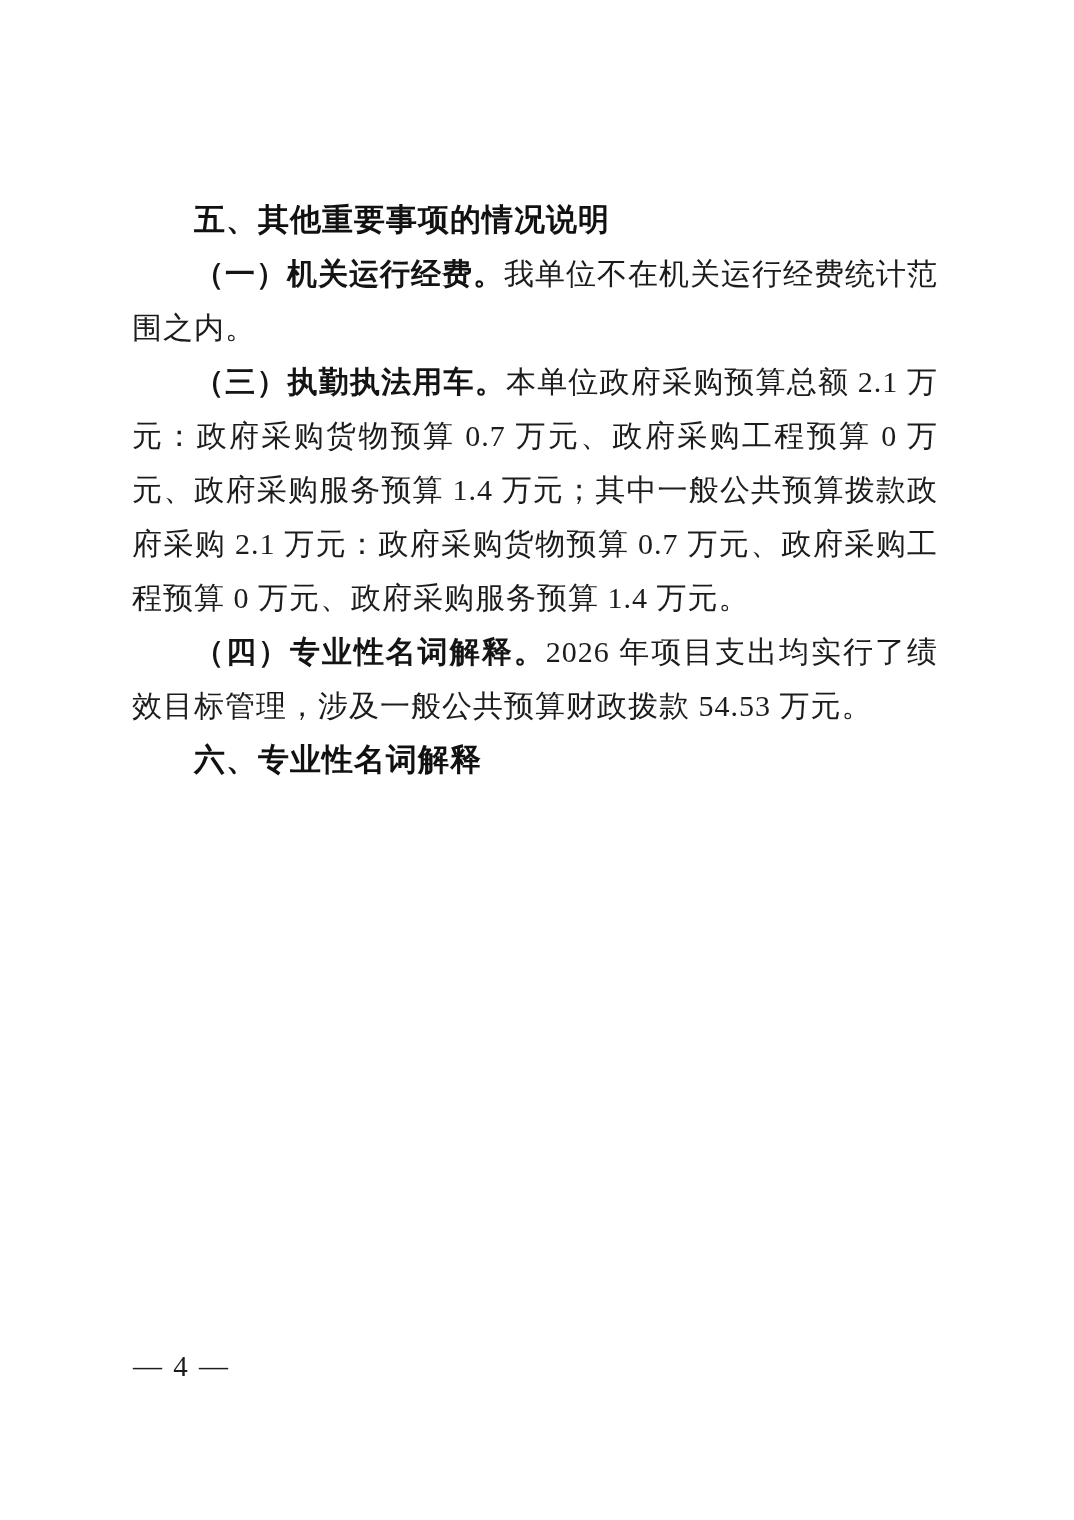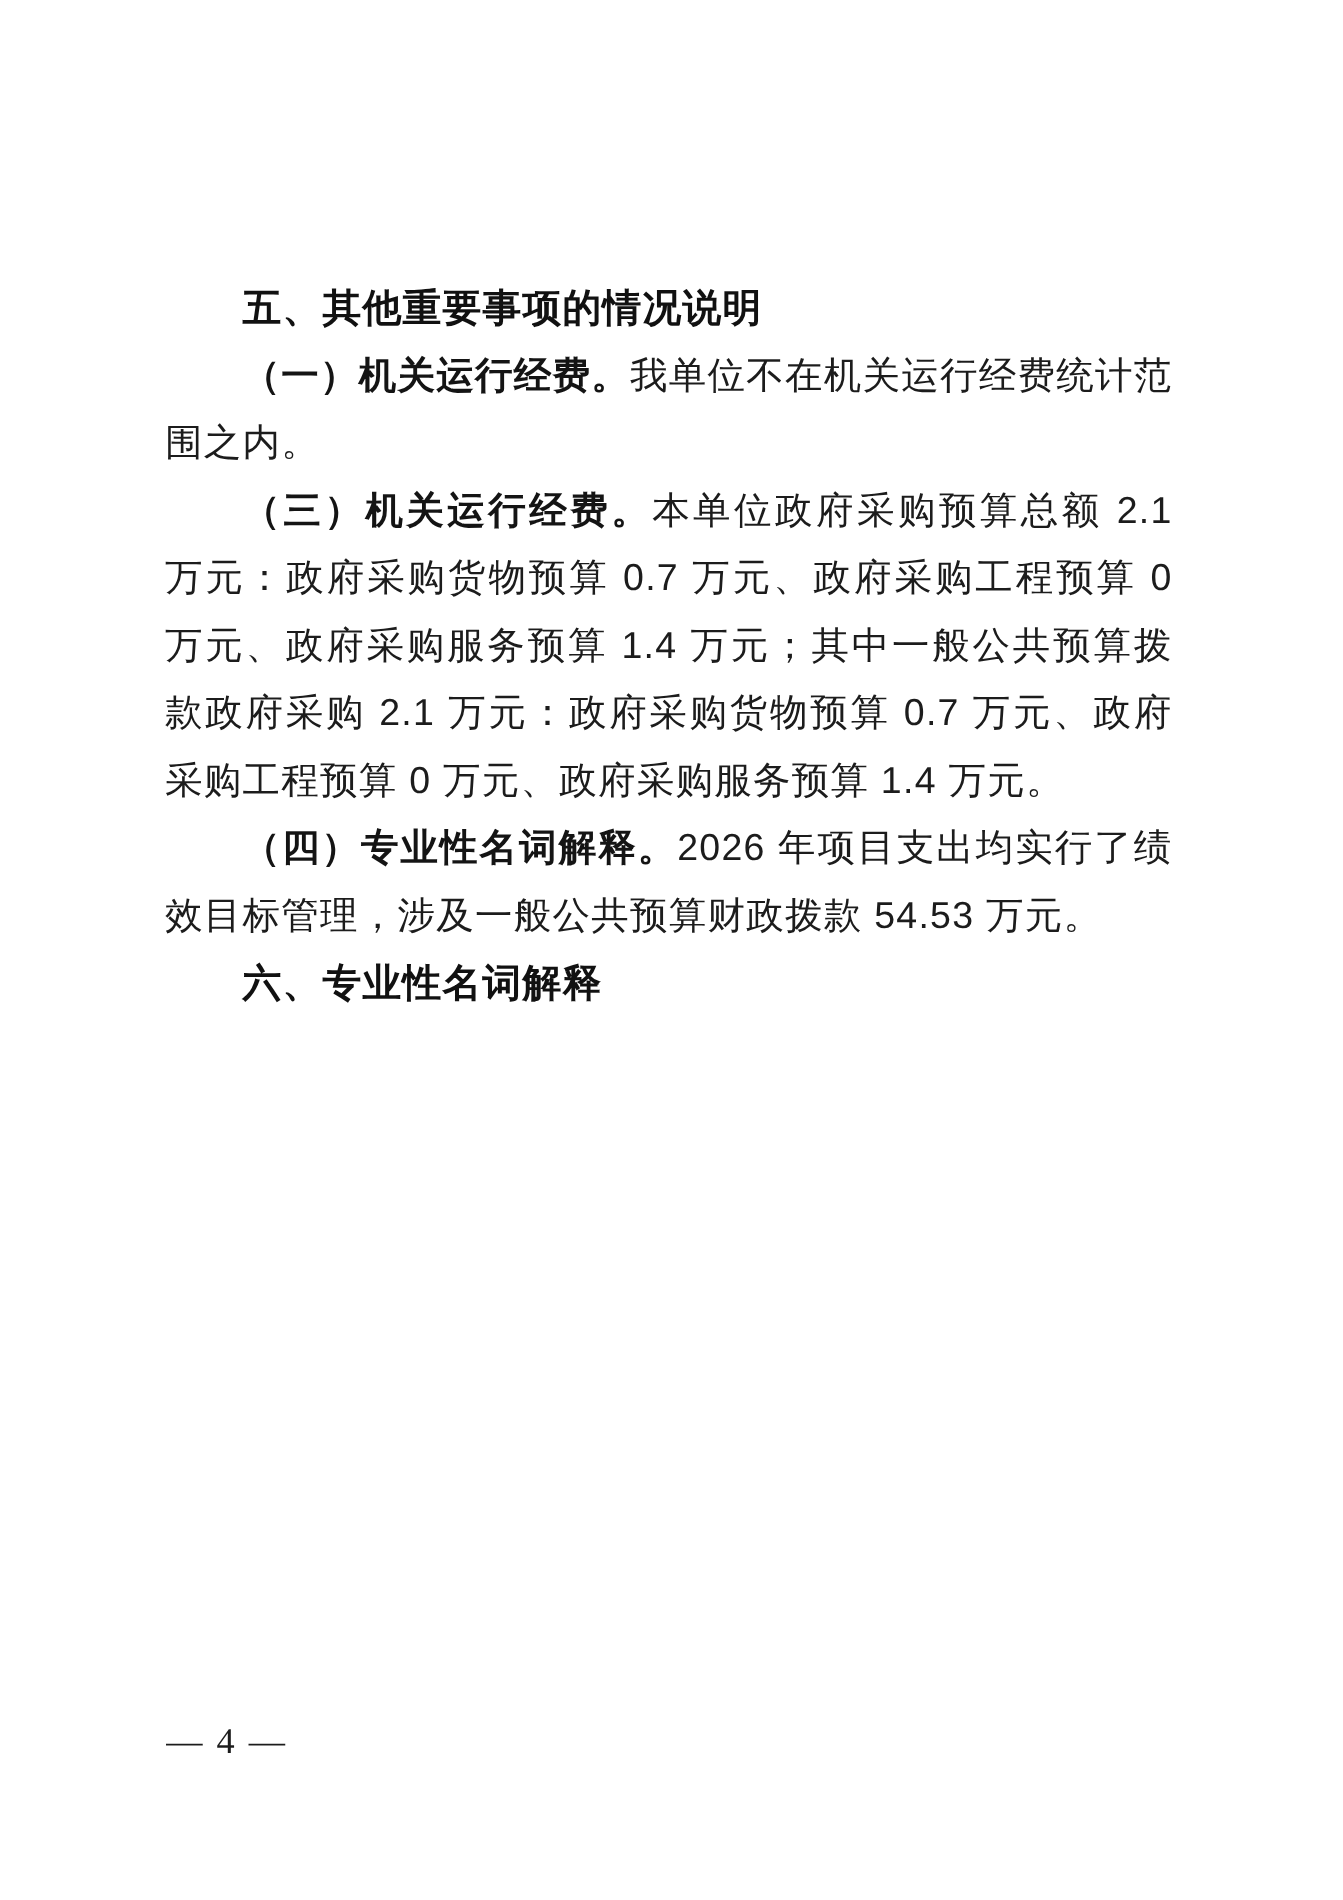--- a/index.html
+++ b/index.html
@@ -14,40 +14,39 @@
     overflow: hidden;
     font-family: "Liberation Serif", serif;
     color: #161616;
   }
   .page {
     position: absolute;
     left: 0; top: 0;
     width: 1074px;
     height: 1244px;
     background: #ffffff;
-    margin-top: 27px;
   }
   .content {
     position: absolute;
     left: 132px;
     top: 193px;
     width: 806px;
   }
   .heading {
     font-family: "Liberation Sans", "DejaVu Sans", sans-serif;
     font-weight: bold;
     font-size: 31px;
     line-height: 54px;
     margin: 0;
     text-indent: 62px;
     letter-spacing: 1px;
     color: #111111;
   }
   .para {
-    font-family: Liberation Sans, sans-serif;
+    font-family: Liberation Serif, serif;
     font-size: 30px;
     line-height: 54px;
     margin: 0;
     text-align: justify;
     text-indent: 62px;
     letter-spacing: 1px;
     color: #1c1c1c;
   }
   .para .lead {
     font-weight: bold;
@@ -67,21 +66,21 @@
 <body>
 
 <div class="page">
   <div class="content">
 
     <h2 class="heading">五、其他重要事项的情况说明</h2>
 
     <p class="para"><span class="lead">（一）机关运行经费。</span><span>我单位不在机关运行经费统计范围之内。</span></p>
 
 
-    <p class="para"><span class="lead">（三）机关运行经费。</span><span>本单位政府采购预算总额 2.1 万元：政府采购货物预算 0.7 万元、政府采购工程预算 0 万元、政府采购服务预算 1.4 万元；其中一般公共预算拨款政府采购 2.1 万元：政府采购货物预算 0.7 万元、政府采购工程预算 0 万元、政府采购服务预算 1.4 万元。</span></p>
+    <p class="para"><span class="lead">（三）执勤执法用车。</span><span>本单位政府采购预算总额 2.1 万元：政府采购货物预算 0.7 万元、政府采购工程预算 0 万元、政府采购服务预算 1.4 万元；其中一般公共预算拨款政府采购 2.1 万元：政府采购货物预算 0.7 万元、政府采购工程预算 0 万元、政府采购服务预算 1.4 万元。</span></p>
 
     <p class="para"><span class="lead">（四）专业性名词解释。</span><span>2026 年项目支出均实行了绩效目标管理，涉及一般公共预算财政拨款 54.53 万元。</span></p>
 
 
     <h2 class="heading">六、专业性名词解释</h2>
 
 
   </div>
 
   <div class="page-number">— 4 —</div>

